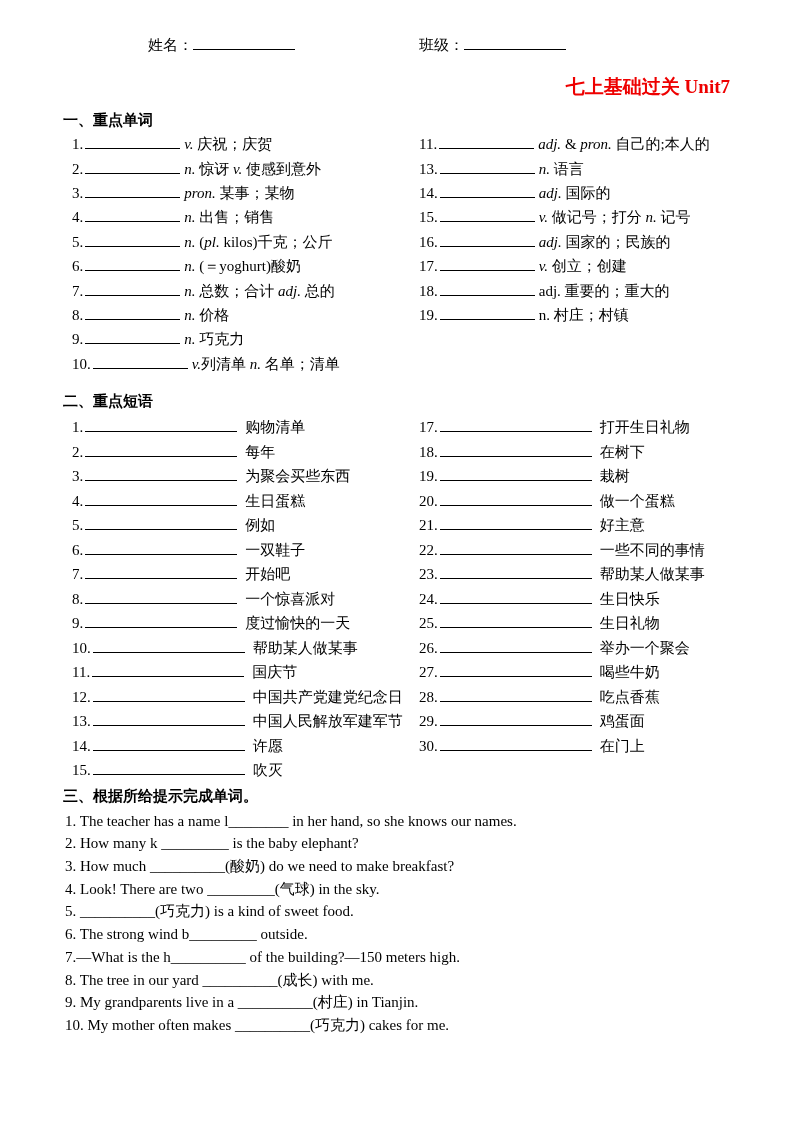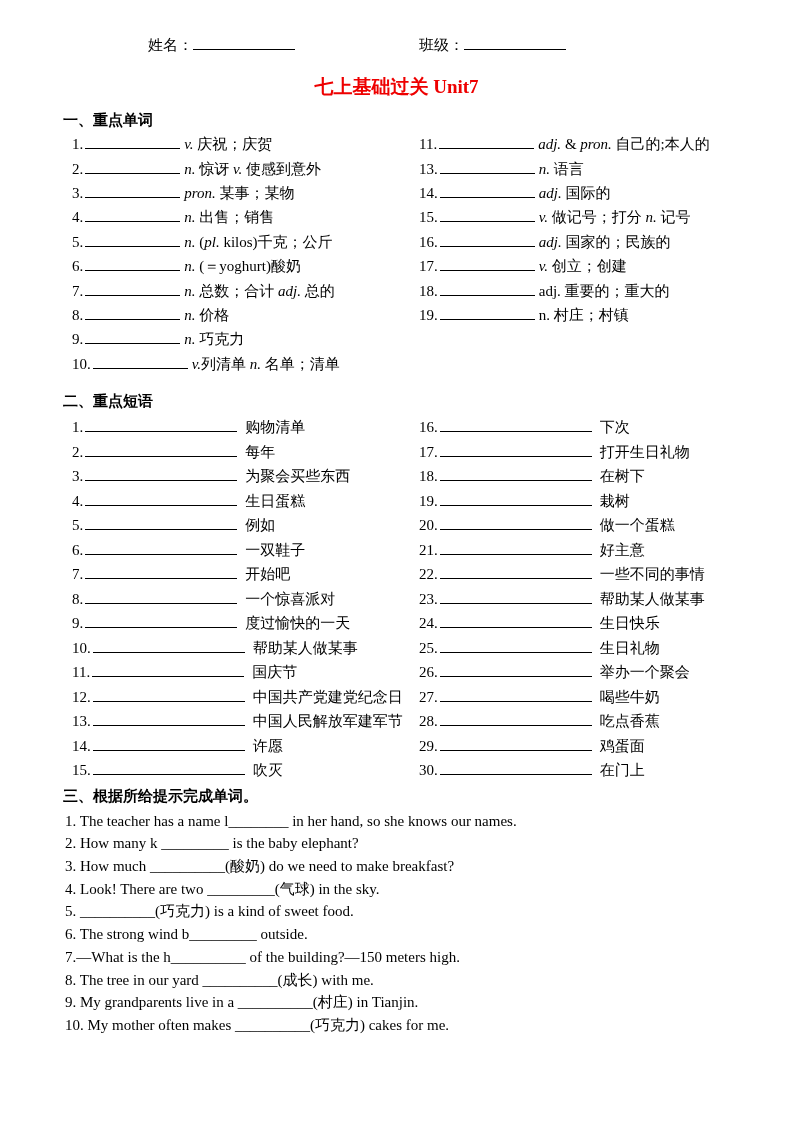--- a/index.html
+++ b/index.html
@@ -7,21 +7,21 @@
     width:793px;height:1122px;background:#ffffff;box-sizing:border-box;
     padding:34px 40px 0 63px;overflow:hidden;position:relative;
     font-family:"Liberation Serif","DejaVu Serif",serif;
     font-size:15px;color:#000;
   }
   .header-row{display:flex;align-items:flex-end;line-height:20px;}
   .name-field{margin-left:85px;}
   .class-field{margin-left:124px;}
   .blank{display:inline-block;border-bottom:1px solid #000;height:1.02em;vertical-align:baseline;}
   .hdr-blank{width:102px;}
-  .title{font-weight:bold;font-size:19px;text-align:center;margin:19px 23px 0 0;}
+  .title{font-weight:bold;font-size:19px;text-align:right;margin:19px 23px 0 0;}
   .sec-heading{font-weight:bold;font-size:15px;}
   .h1{margin:11px 0 2px 0;}
   .h2{margin:16px 0 4px 0;}
   .h3{margin:4px 0 4px 0;}
   .cols{display:flex;}
   .col{padding-left:9px;}
   .col-left{width:338px;flex:0 0 338px;}
   .col-right{flex:1;}
   .word-row{height:24.4px;line-height:24.4px;white-space:nowrap;}
   .phrase-row{height:24.5px;line-height:24.5px;white-space:nowrap;}
@@ -86,21 +86,20 @@
         <div class="phrase-row"><span class="num">8.</span><span class="blank phrase-blank"></span><span class="cn">一个惊喜派对</span></div>
         <div class="phrase-row"><span class="num">9.</span><span class="blank phrase-blank"></span><span class="cn">度过愉快的一天</span></div>
         <div class="phrase-row"><span class="num">10.</span><span class="blank phrase-blank"></span><span class="cn">帮助某人做某事</span></div>
         <div class="phrase-row"><span class="num">11.</span><span class="blank phrase-blank"></span><span class="cn">国庆节</span></div>
         <div class="phrase-row"><span class="num">12.</span><span class="blank phrase-blank"></span><span class="cn">中国共产党建党纪念日</span></div>
         <div class="phrase-row"><span class="num">13.</span><span class="blank phrase-blank"></span><span class="cn">中国人民解放军建军节</span></div>
         <div class="phrase-row"><span class="num">14.</span><span class="blank phrase-blank"></span><span class="cn">许愿</span></div>
         <div class="phrase-row"><span class="num">15.</span><span class="blank phrase-blank"></span><span class="cn">吹灭</span></div>
       </div>
     <div class="col col-right" id="sec2-right">
-        <div class="phrase-row"><span class="num">16.</span><span class="blank phrase-blank"></span><span class="cn">下次</span></div>
         <div class="phrase-row"><span class="num">17.</span><span class="blank phrase-blank"></span><span class="cn">打开生日礼物</span></div>
         <div class="phrase-row"><span class="num">18.</span><span class="blank phrase-blank"></span><span class="cn">在树下</span></div>
         <div class="phrase-row"><span class="num">19.</span><span class="blank phrase-blank"></span><span class="cn">栽树</span></div>
         <div class="phrase-row"><span class="num">20.</span><span class="blank phrase-blank"></span><span class="cn">做一个蛋糕</span></div>
         <div class="phrase-row"><span class="num">21.</span><span class="blank phrase-blank"></span><span class="cn">好主意</span></div>
         <div class="phrase-row"><span class="num">22.</span><span class="blank phrase-blank"></span><span class="cn">一些不同的事情</span></div>
         <div class="phrase-row"><span class="num">23.</span><span class="blank phrase-blank"></span><span class="cn">帮助某人做某事</span></div>
         <div class="phrase-row"><span class="num">24.</span><span class="blank phrase-blank"></span><span class="cn">生日快乐</span></div>
         <div class="phrase-row"><span class="num">25.</span><span class="blank phrase-blank"></span><span class="cn">生日礼物</span></div>
         <div class="phrase-row"><span class="num">26.</span><span class="blank phrase-blank"></span><span class="cn">举办一个聚会</span></div>

